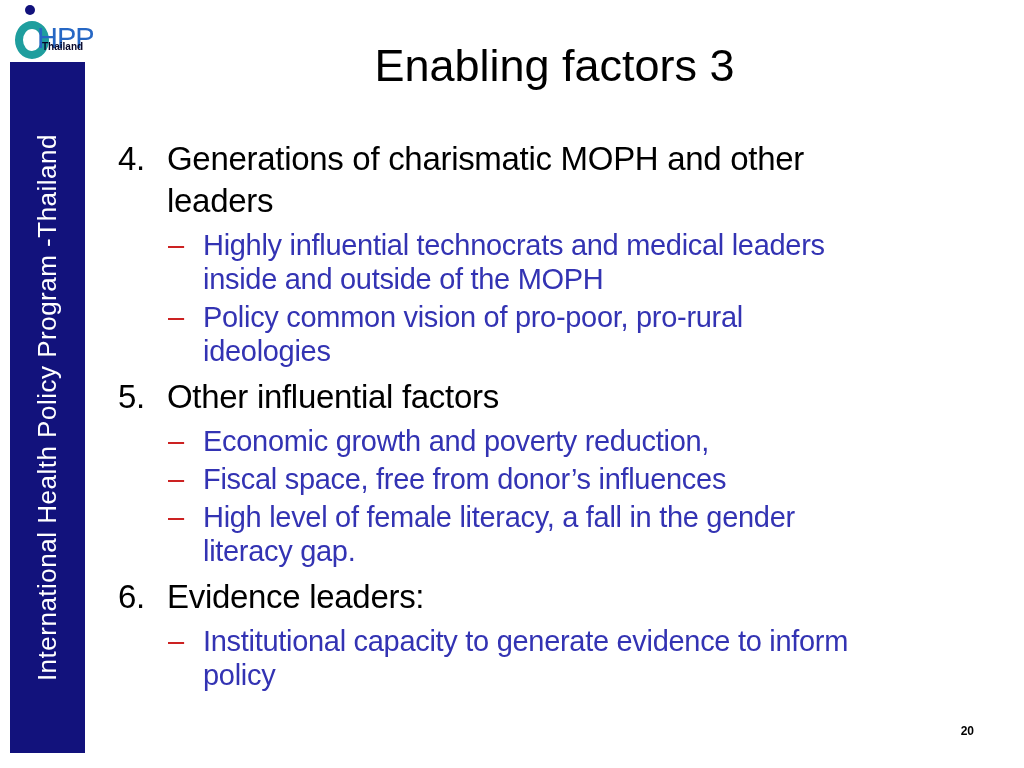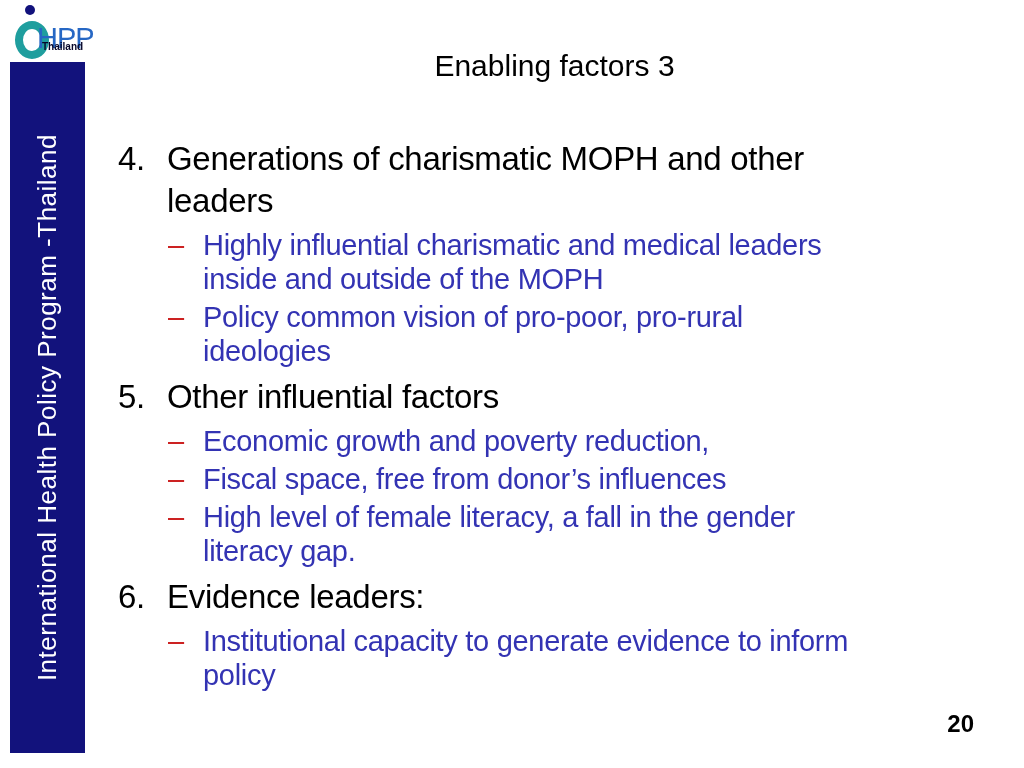--- a/index.html
+++ b/index.html
@@ -67,21 +67,21 @@
   }
 
   
   .content {
     position: absolute;
     left: 85px; top: 0; right: 0;
   }
   .slide-title {
     margin-top: 38px;
     text-align: center;
-    font-size: 30px;
+    font-size: 45px;
     line-height: 56px;
     color: #000000;
   }
   .bullet-list {
     margin-left: 33px;
     margin-top: 44px;
   }
   .item-l1 {
     display: flex;
     font-size: 33px;
@@ -106,21 +106,21 @@
   .item-l2 .dash {
     width: 35px; flex: 0 0 35px;
     color: var(--red, #CC2222);
   }
   .item-l2 .sub-text { white-space: pre-line; }
 
   
   .page-number {
     position: absolute;
     right: 50px; bottom: 30px;
-    font-size: 24px;
+    font-size: 12px;
     font-weight: bold;
     color: #000000;
   }
 </style>
 </head>
 <body>
 
 <div class="logo">
   <div class="logo-ring"></div>
   <div class="logo-dot"></div>
@@ -139,21 +139,21 @@
 
     <div class="item-block">
       <div class="item-l1">
         <span class="num">4.</span>
         <div class="l1-text">Generations of charismatic MOPH and other
 leaders</div>
       </div>
       <div class="subs">
         <div class="item-l2">
           <span class="dash">–</span>
-          <div class="sub-text">Highly influential charismatic and medical leaders
+          <div class="sub-text">Highly influential technocrats and medical leaders
 inside and outside of the MOPH</div>
         </div>
         <div class="item-l2">
           <span class="dash">–</span>
           <div class="sub-text">Policy common vision of pro-poor, pro-rural
 ideologies</div>
         </div>
       </div>
     </div>
 

